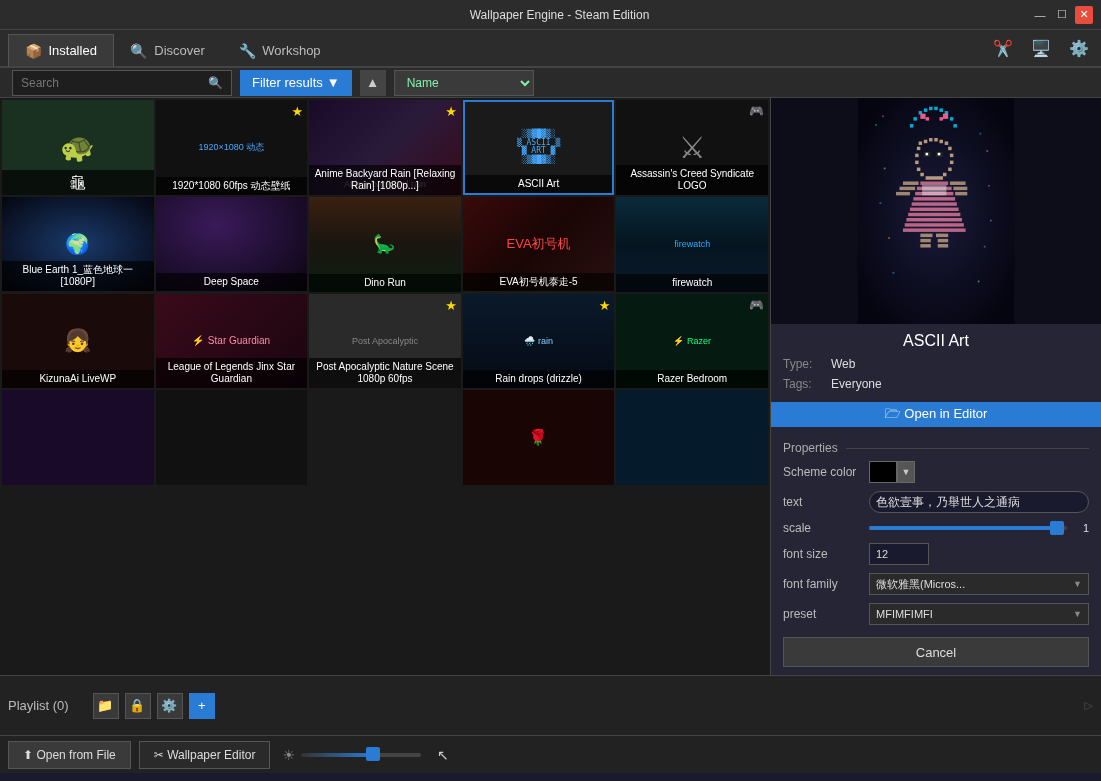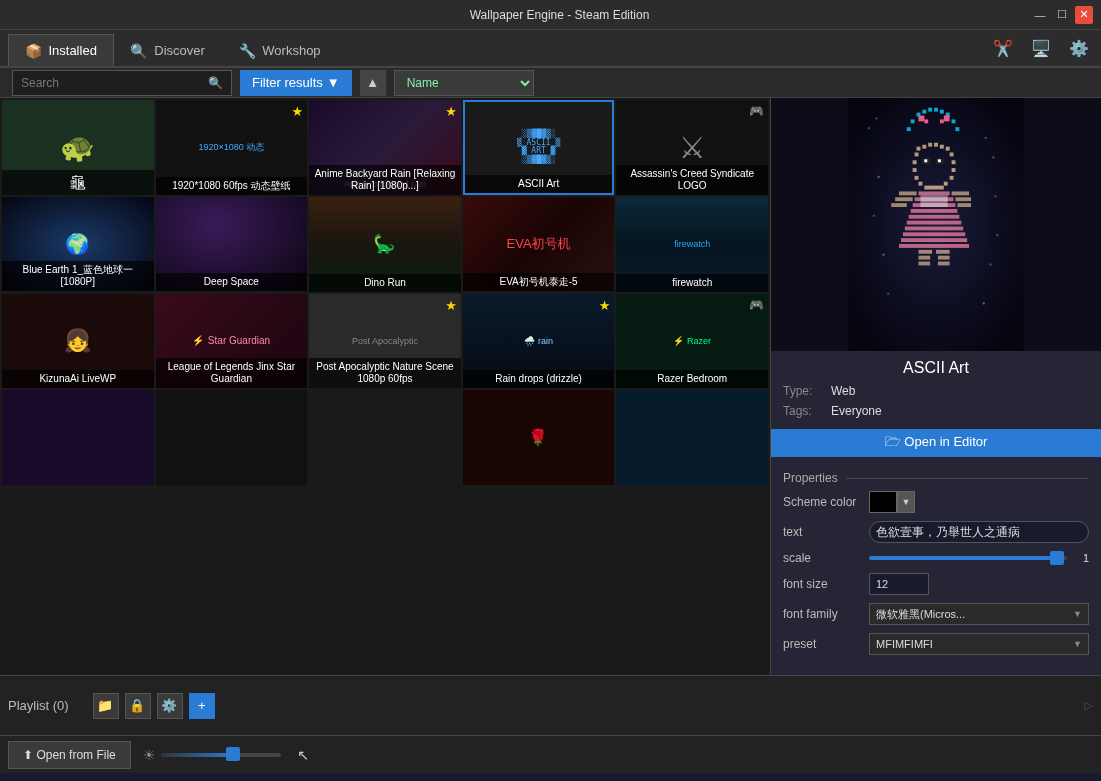--- a/index.html
+++ b/index.html
@@ -741,36 +741,38 @@
       <span class="prop-label">preset</span>
       <div class="prop-control">
         <div class="dropdown-control">
           <span>MFIMFIMFI</span>
           <span class="dropdown-arrow">▼</span>
         </div>
       </div>
     </div>
 
     <div id="panel-actions">
+      <button class="cancel-btn">Cancel</button>
     </div>
   </div>
 </div>
 
 <div id="bottom-bar">
   <span class="playlist-label">Playlist (0)</span>
   <div class="playlist-icon-btn">📁</div>
   <div class="playlist-icon-btn">🔒</div>
   <div class="playlist-icon-btn">⚙️</div>
   <div class="playlist-icon-btn add">+</div>
   <div style="flex:1"></div>
   <span style="color:#555;font-size:11px">▷</span>
 </div>
 
 <div id="footer">
   <button class="footer-btn">⬆ Open from File</button>
+  <button class="footer-editor-btn">✂ Wallpaper Editor</button>
   <div class="brightness-wrap">
     <span class="brightness-icon">☀</span>
     <div class="brightness-slider">
       <div class="brightness-thumb"></div>
     </div>
   </div>
   <span class="cursor-icon">↖</span>
 </div>
 
 </body></html>

